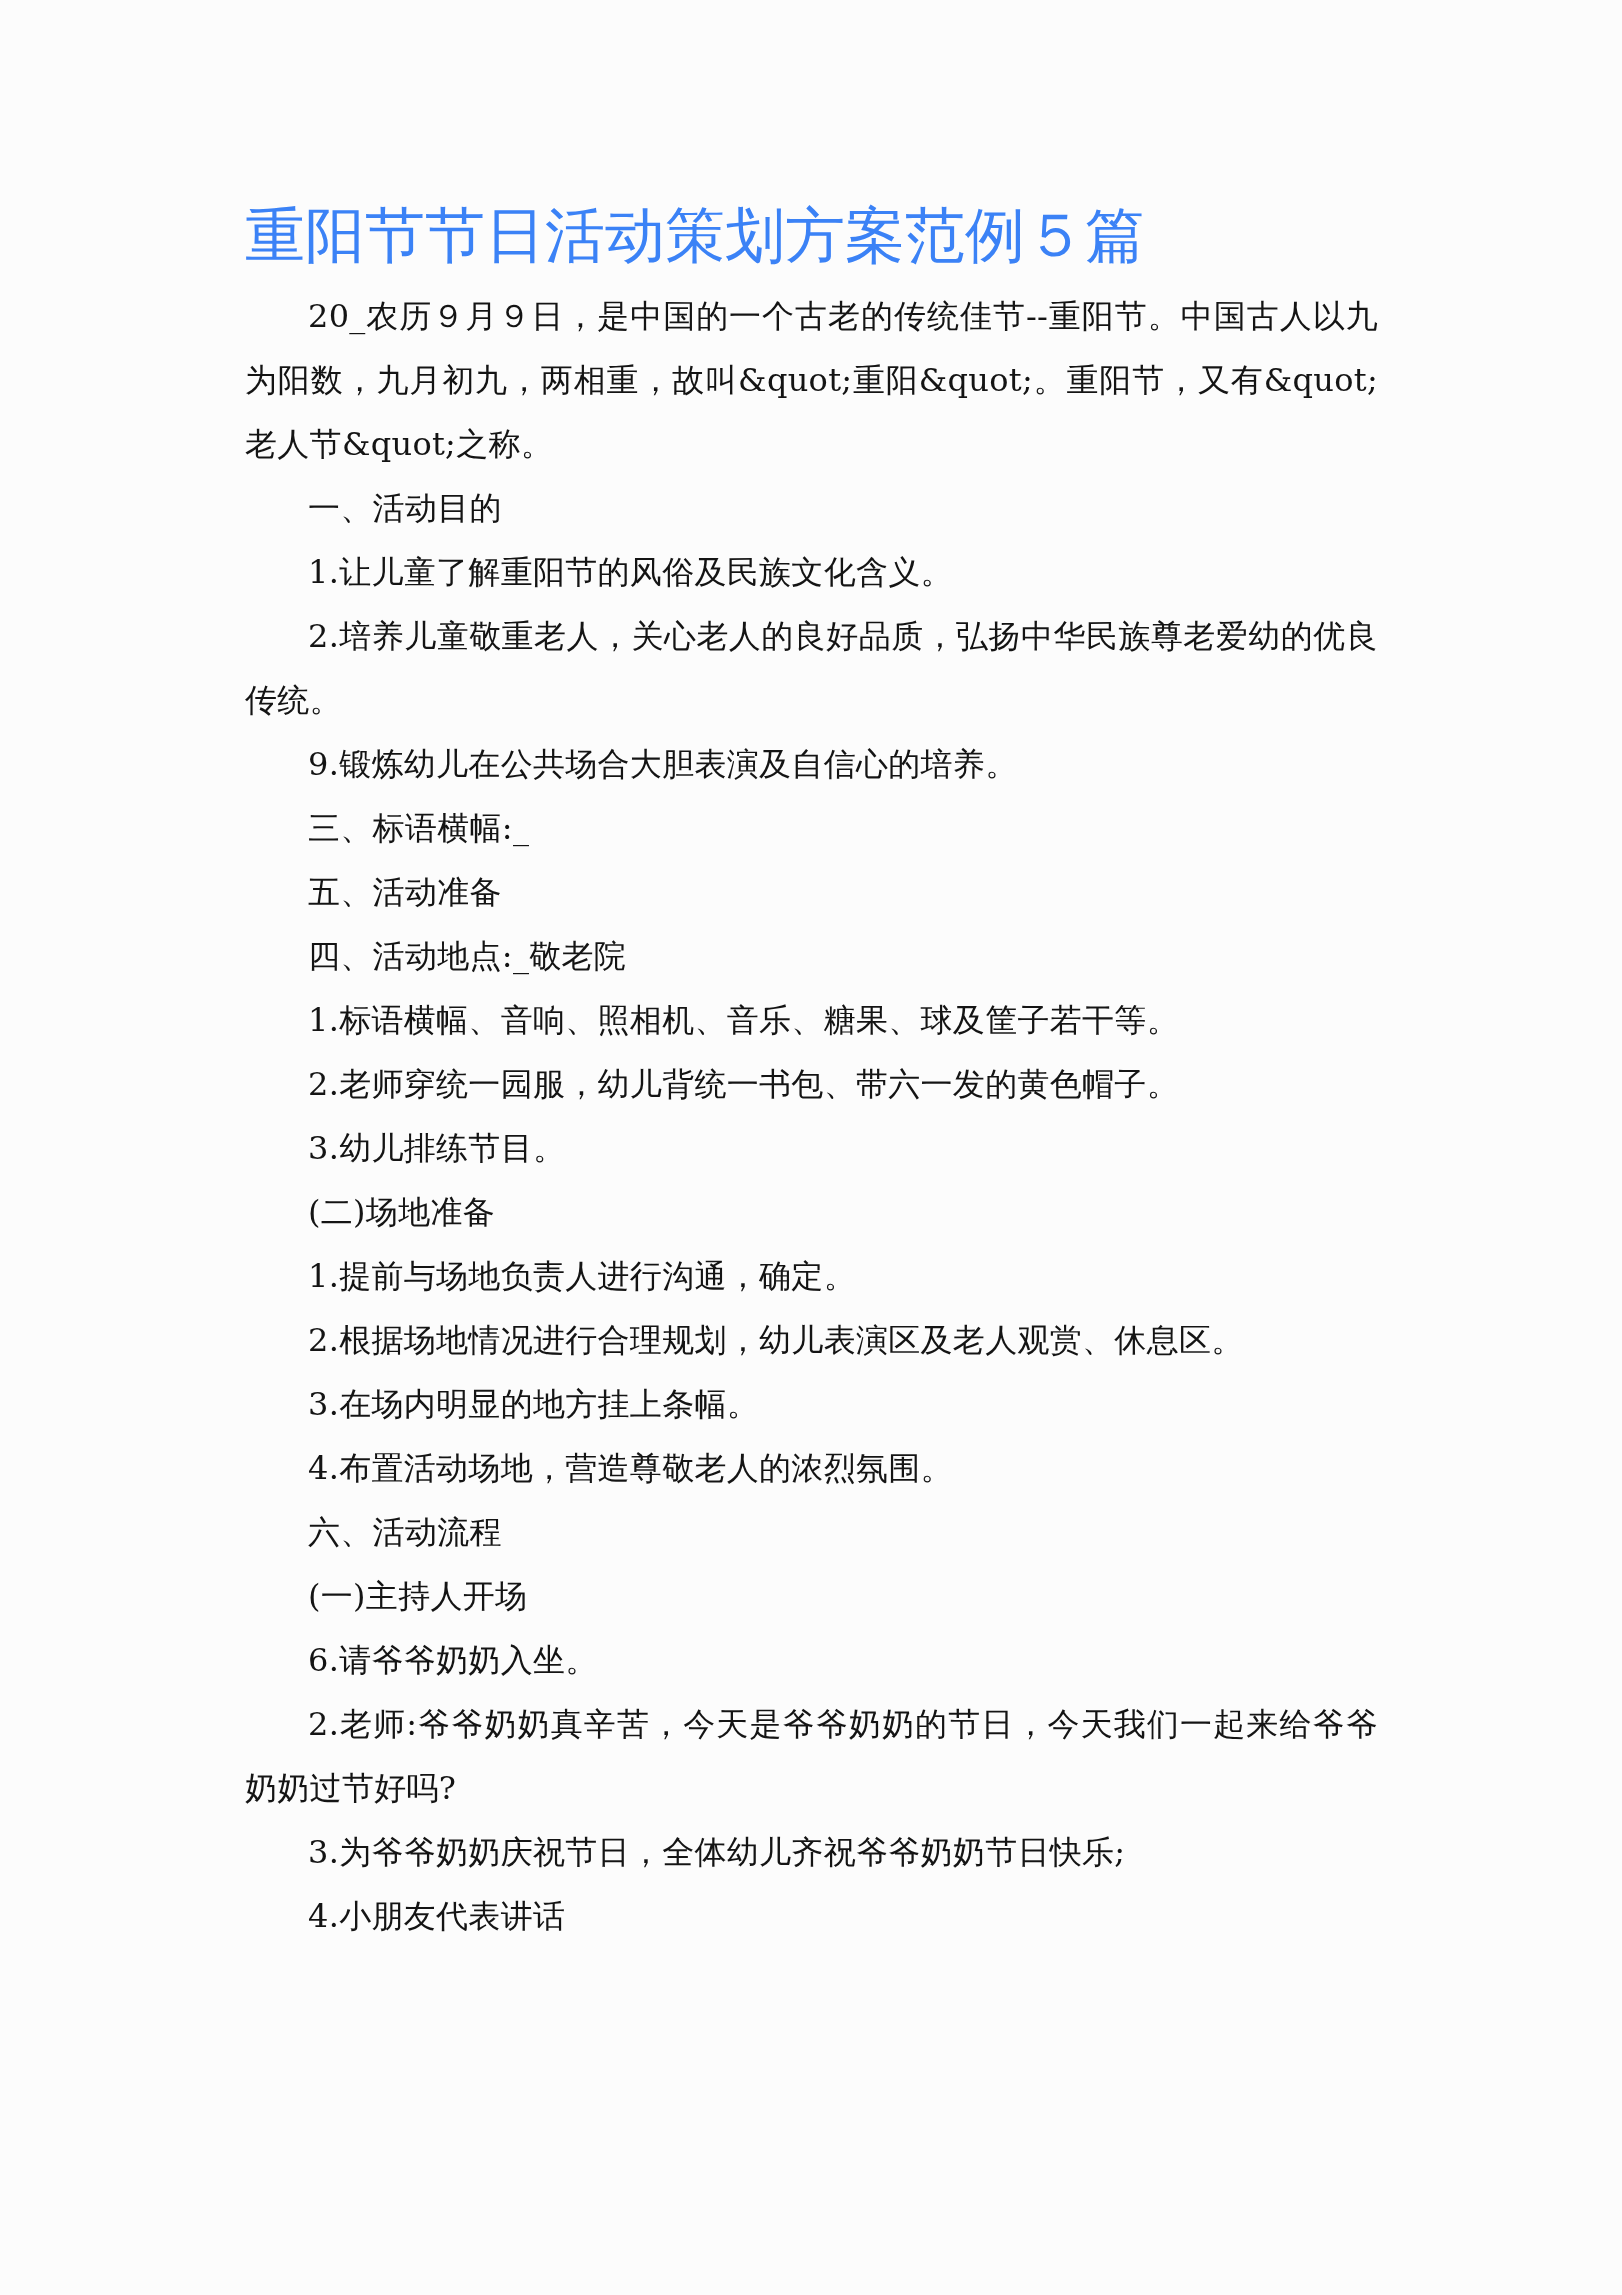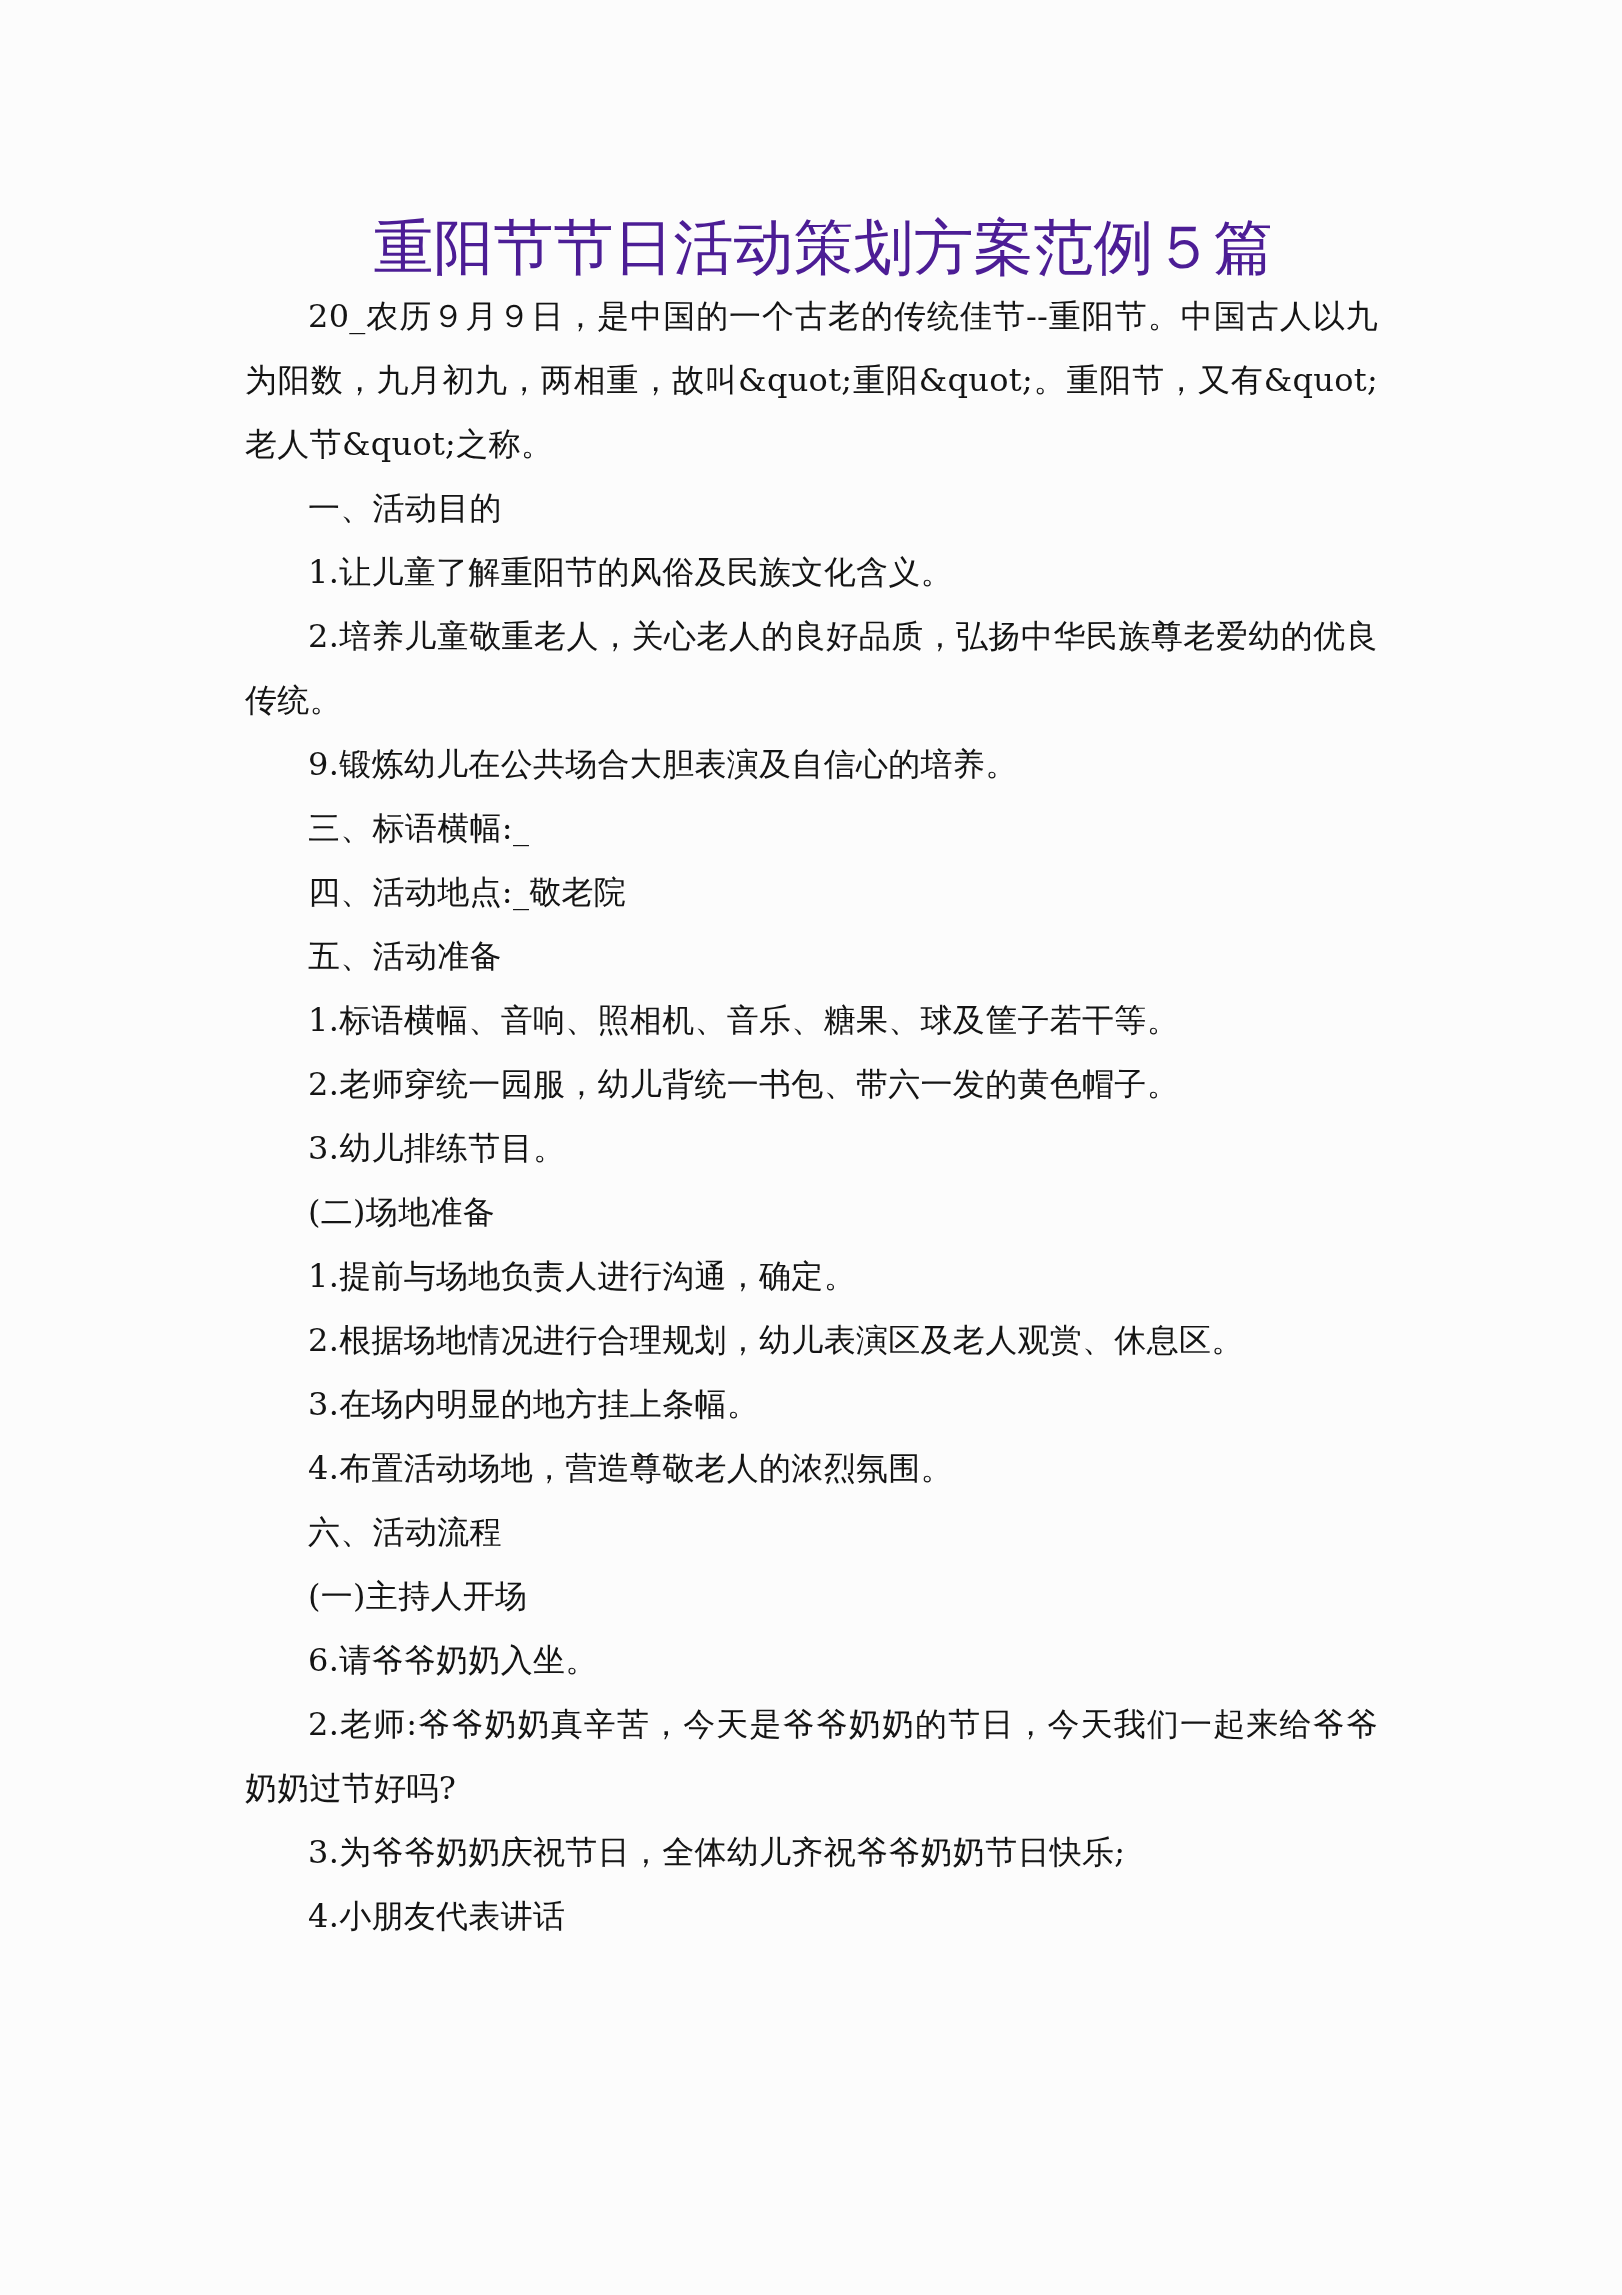--- a/index.html
+++ b/index.html
@@ -19,27 +19,27 @@
       position: absolute;
       left: 245px;
       top: 0;
       width: 1133px;
     }
     .title {
       position: absolute;
       left: 0;
       top: 196px;
       width: 1133px;
-      text-align: center;
+      text-align: left;
       font-size: 60px;
       line-height: 79px;
       letter-spacing: 0px;
-      margin: 12px;
+      margin: 0;
       font-weight: normal;
-      color: #4c1d95;
+      color: #3b82f6;
     }
     .body {
       position: absolute;
       left: 0;
       top: 284px;
       width: 1133px;
     }
     .para {
       font-size: 32px;
       line-height: 64px;
@@ -58,22 +58,22 @@
 <div class="page">
   <h1 class="title">重阳节节日活动策划方案范例５篇</h1>
 
   <div class="body">
     <p class="para">20_农历９月９日，是中国的一个古老的传统佳节--重阳节。中国古人以九为阳数，九月初九，两相重，故叫&amp;quot;重阳&amp;quot;。重阳节，又有&amp;quot;老人节&amp;quot;之称。</p>
     <p class="para">一、活动目的</p>
     <p class="para">1.让儿童了解重阳节的风俗及民族文化含义。</p>
     <p class="para">2.培养儿童敬重老人，关心老人的良好品质，弘扬中华民族尊老爱幼的优良传统。</p>
     <p class="para">9.锻炼幼儿在公共场合大胆表演及自信心的培养。</p>
     <p class="para">三、标语横幅:_</p>
+    <p class="para">五、活动准备</p>
     <p class="para">四、活动地点:_敬老院</p>
-    <p class="para">五、活动准备</p>
     <p class="para">1.标语横幅、音响、照相机、音乐、糖果、球及筐子若干等。</p>
     <p class="para">2.老师穿统一园服，幼儿背统一书包、带六一发的黄色帽子。</p>
     <p class="para">3.幼儿排练节目。</p>
     <p class="para">(二)场地准备</p>
     <p class="para">1.提前与场地负责人进行沟通，确定。</p>
     <p class="para">2.根据场地情况进行合理规划，幼儿表演区及老人观赏、休息区。</p>
     <p class="para">3.在场内明显的地方挂上条幅。</p>
     <p class="para">4.布置活动场地，营造尊敬老人的浓烈氛围。</p>
     <p class="para">六、活动流程</p>
     <p class="para">(一)主持人开场</p>

